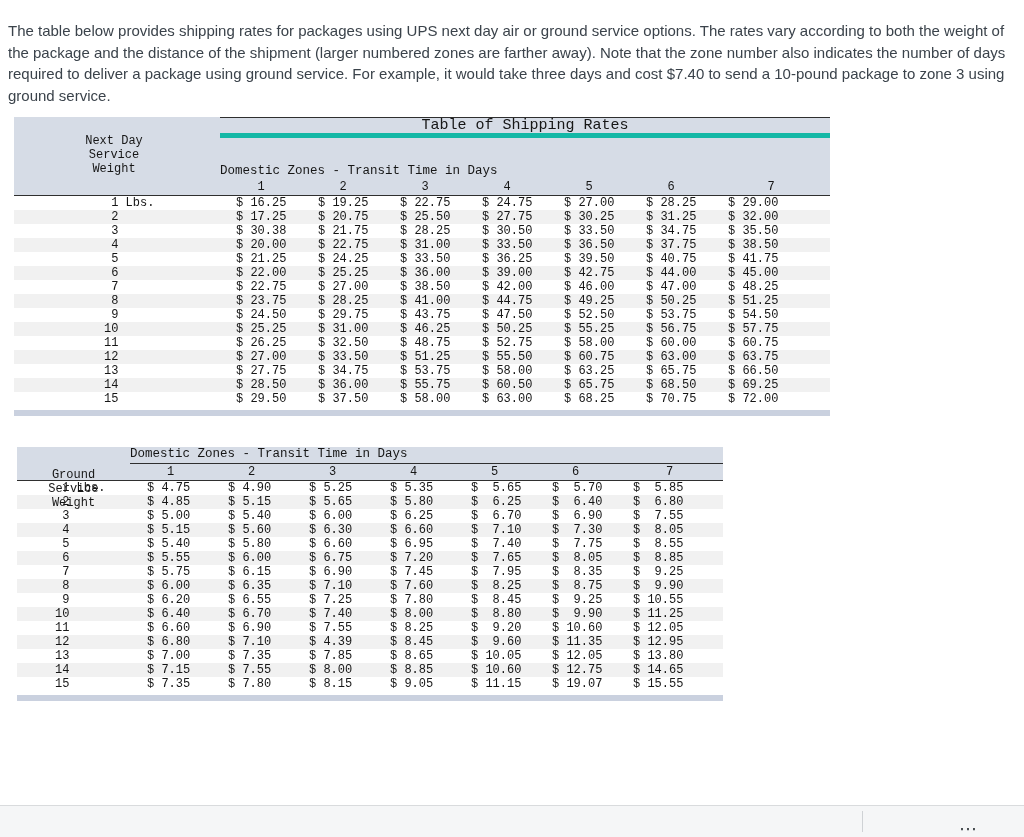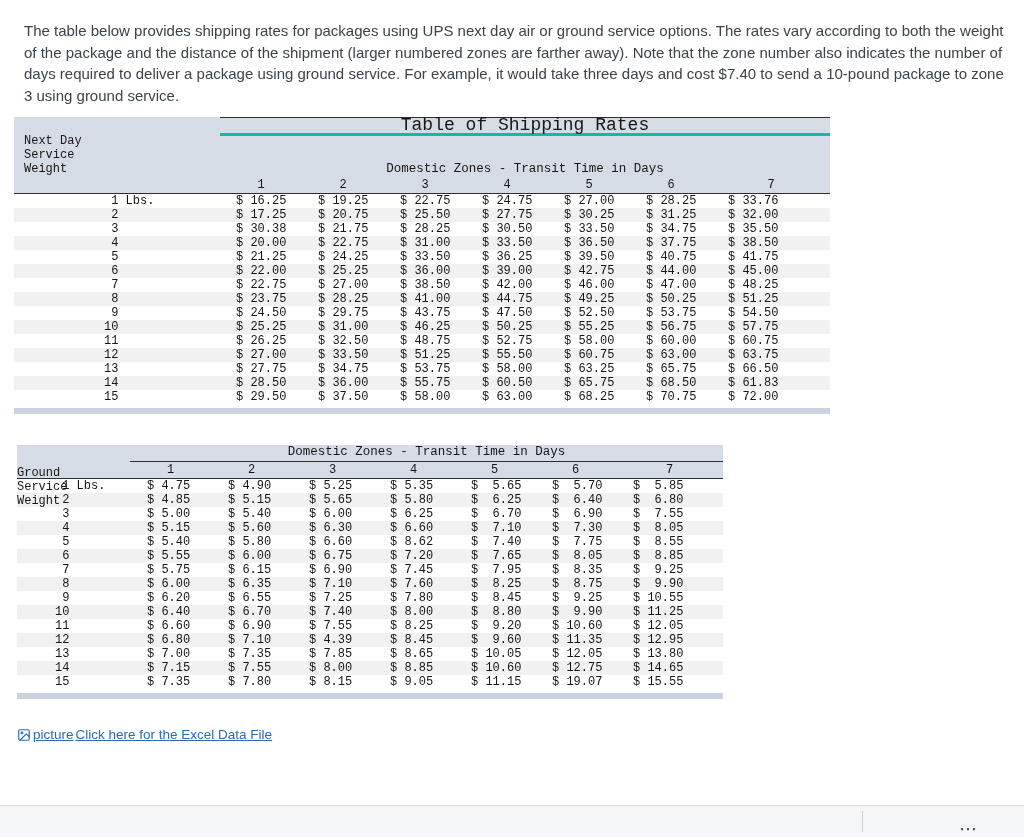--- a/index.html
+++ b/index.html
@@ -1,42 +1,42 @@
 <!DOCTYPE html>
 <html><head>
 <meta charset="utf-8">
 <style>
   html,body { margin:0; padding:0; background:#fff; }
   .page {
     position:relative; width:1024px; height:837px; overflow:hidden;
     background:#ffffff; font-family:"Liberation Sans", sans-serif;
   }
   .intro {
-    padding:20px 16px 0 24px; font-size:15px; line-height:21.5px;
+    padding:20px 16px 0 8px; font-size:15px; line-height:21.5px;
     color:#3b434b; max-width:1008px;
   }
   
   .rt { font-family:"Liberation Mono","DejaVu Sans Mono",monospace; color:#161616; font-size:12px; }
   .t1 { margin:11px 0 0 14px; width:816px; }
   .t2 { margin:25px 0 0 17px; width:706px; }
   .thead { position:relative; background:#d6dce6; border-bottom:1px solid #2f2f2f; }
   .t1 .zones-head { margin-left:206px; }
   .t2 .zones-head { margin-left:113px; }
   .tbl-title {
-    border-top:1px solid #2f2f2f; border-bottom:3px solid #14b8a6;
-    text-align:center; height:15px; line-height:15px; font-size:18px;
-  }
-  .zones-label { text-align:center; height:15px; line-height:15px; font-size:12.5px; }
+    border-top:1px solid #2f2f2f; border-bottom:5px solid #14b8a6;
+    text-align:center; height:15px; line-height:15px; font-size:15px;
+  }
+  .zones-label { text-align:left; height:15px; line-height:15px; font-size:12.5px; }
   .t1 .zones-label { margin-top:26px; }
   .t2 .zones-label { margin-top:31px; border-bottom:1px solid #2f2f2f; padding-bottom:1px; }
   .zone-nums { display:grid; height:16px; line-height:16px; }
   .t1 .zone-nums { grid-template-columns:repeat(6,82px) 1fr; }
   .t2 .zone-nums { grid-template-columns:repeat(6,81px) 1fr; }
   .zone-num { text-align:center; }
-  .weight-label { position:absolute; white-space:pre-line; text-align:left; line-height:14px; font-size:12px; }
+  .weight-label { position:absolute; white-space:pre-line; text-align:center; line-height:14px; font-size:12px; }
   .t1 .weight-label { top:17px; left:10px; width:180px; }
   .t2 .weight-label { top:21px; left:0; width:113px; }
   .trow { display:grid; height:14px; line-height:15.5px; }
   .t1 .trow { grid-template-columns:206px repeat(6,82px) 1fr; }
   .t2 .trow { grid-template-columns:113px repeat(6,81px) 1fr; }
   .trow:nth-child(even) { background:#f1f1f1; }
   .cell { white-space:pre; }
   .t1 .cell.weight { padding-left:90px; }
   .t2 .cell.weight { padding-left:38px; }
   .t1 .cell.price { padding-left:16px; }
@@ -89,21 +89,21 @@
     </div>
     <div class="tbody">
         <div class="trow">
           <div class="cell weight"> 1 Lbs.</div>
           <div class="cell price">$ 16.25</div>
           <div class="cell price">$ 19.25</div>
           <div class="cell price">$ 22.75</div>
           <div class="cell price">$ 24.75</div>
           <div class="cell price">$ 27.00</div>
           <div class="cell price">$ 28.25</div>
-          <div class="cell price">$ 33.76</div>
+          <div class="cell price">$ 29.00</div>
         </div>
         <div class="trow">
           <div class="cell weight"> 2</div>
           <div class="cell price">$ 17.25</div>
           <div class="cell price">$ 20.75</div>
           <div class="cell price">$ 25.50</div>
           <div class="cell price">$ 27.75</div>
           <div class="cell price">$ 30.25</div>
           <div class="cell price">$ 31.25</div>
           <div class="cell price">$ 32.00</div>
@@ -219,21 +219,21 @@
           <div class="cell price">$ 66.50</div>
         </div>
         <div class="trow">
           <div class="cell weight">14</div>
           <div class="cell price">$ 28.50</div>
           <div class="cell price">$ 36.00</div>
           <div class="cell price">$ 55.75</div>
           <div class="cell price">$ 60.50</div>
           <div class="cell price">$ 65.75</div>
           <div class="cell price">$ 68.50</div>
-          <div class="cell price">$ 61.83</div>
+          <div class="cell price">$ 69.25</div>
         </div>
         <div class="trow">
           <div class="cell weight">15</div>
           <div class="cell price">$ 29.50</div>
           <div class="cell price">$ 37.50</div>
           <div class="cell price">$ 58.00</div>
           <div class="cell price">$ 63.00</div>
           <div class="cell price">$ 68.25</div>
           <div class="cell price">$ 70.75</div>
           <div class="cell price">$ 72.00</div>
@@ -299,21 +299,21 @@
           <div class="cell price">$ 6.60</div>
           <div class="cell price">$  7.10</div>
           <div class="cell price">$  7.30</div>
           <div class="cell price">$  8.05</div>
         </div>
         <div class="trow">
           <div class="cell weight"> 5</div>
           <div class="cell price">$ 5.40</div>
           <div class="cell price">$ 5.80</div>
           <div class="cell price">$ 6.60</div>
-          <div class="cell price">$ 8.62</div>
+          <div class="cell price">$ 6.95</div>
           <div class="cell price">$  7.40</div>
           <div class="cell price">$  7.75</div>
           <div class="cell price">$  8.55</div>
         </div>
         <div class="trow">
           <div class="cell weight"> 6</div>
           <div class="cell price">$ 5.55</div>
           <div class="cell price">$ 6.00</div>
           <div class="cell price">$ 6.75</div>
           <div class="cell price">$ 7.20</div>
@@ -408,32 +408,19 @@
           <div class="cell price">$ 8.15</div>
           <div class="cell price">$ 9.05</div>
           <div class="cell price">$ 11.15</div>
           <div class="cell price">$ 19.07</div>
           <div class="cell price">$ 15.55</div>
         </div>
       </div>
     <div class="bottom-bar"></div>
   </section>
 
-  <div class="link-row">
-    <a href="#" class="excel-link">
-      <span class="pic-icon">
-        <svg width="14" height="14" viewBox="0 0 24 24" fill="none" stroke="#2a6cb0" stroke-width="2" stroke-linecap="round" stroke-linejoin="round">
-          <rect x="3" y="3" width="18" height="18" rx="2"></rect>
-          <circle cx="8.5" cy="8.5" r="1.5"></circle>
-          <path d="M21 15l-5-5L5 21"></path>
-        </svg>
-      </span>
-        <span>picture</span>
-        <span>Click here for the Excel Data File</span>
-    </a>
-  </div>
 
   <div class="footer-bar">
     <div class="footer-divider"></div>
     <div class="more-dots">⋯</div>
   </div>
 
 </div>
 
 </body></html>

